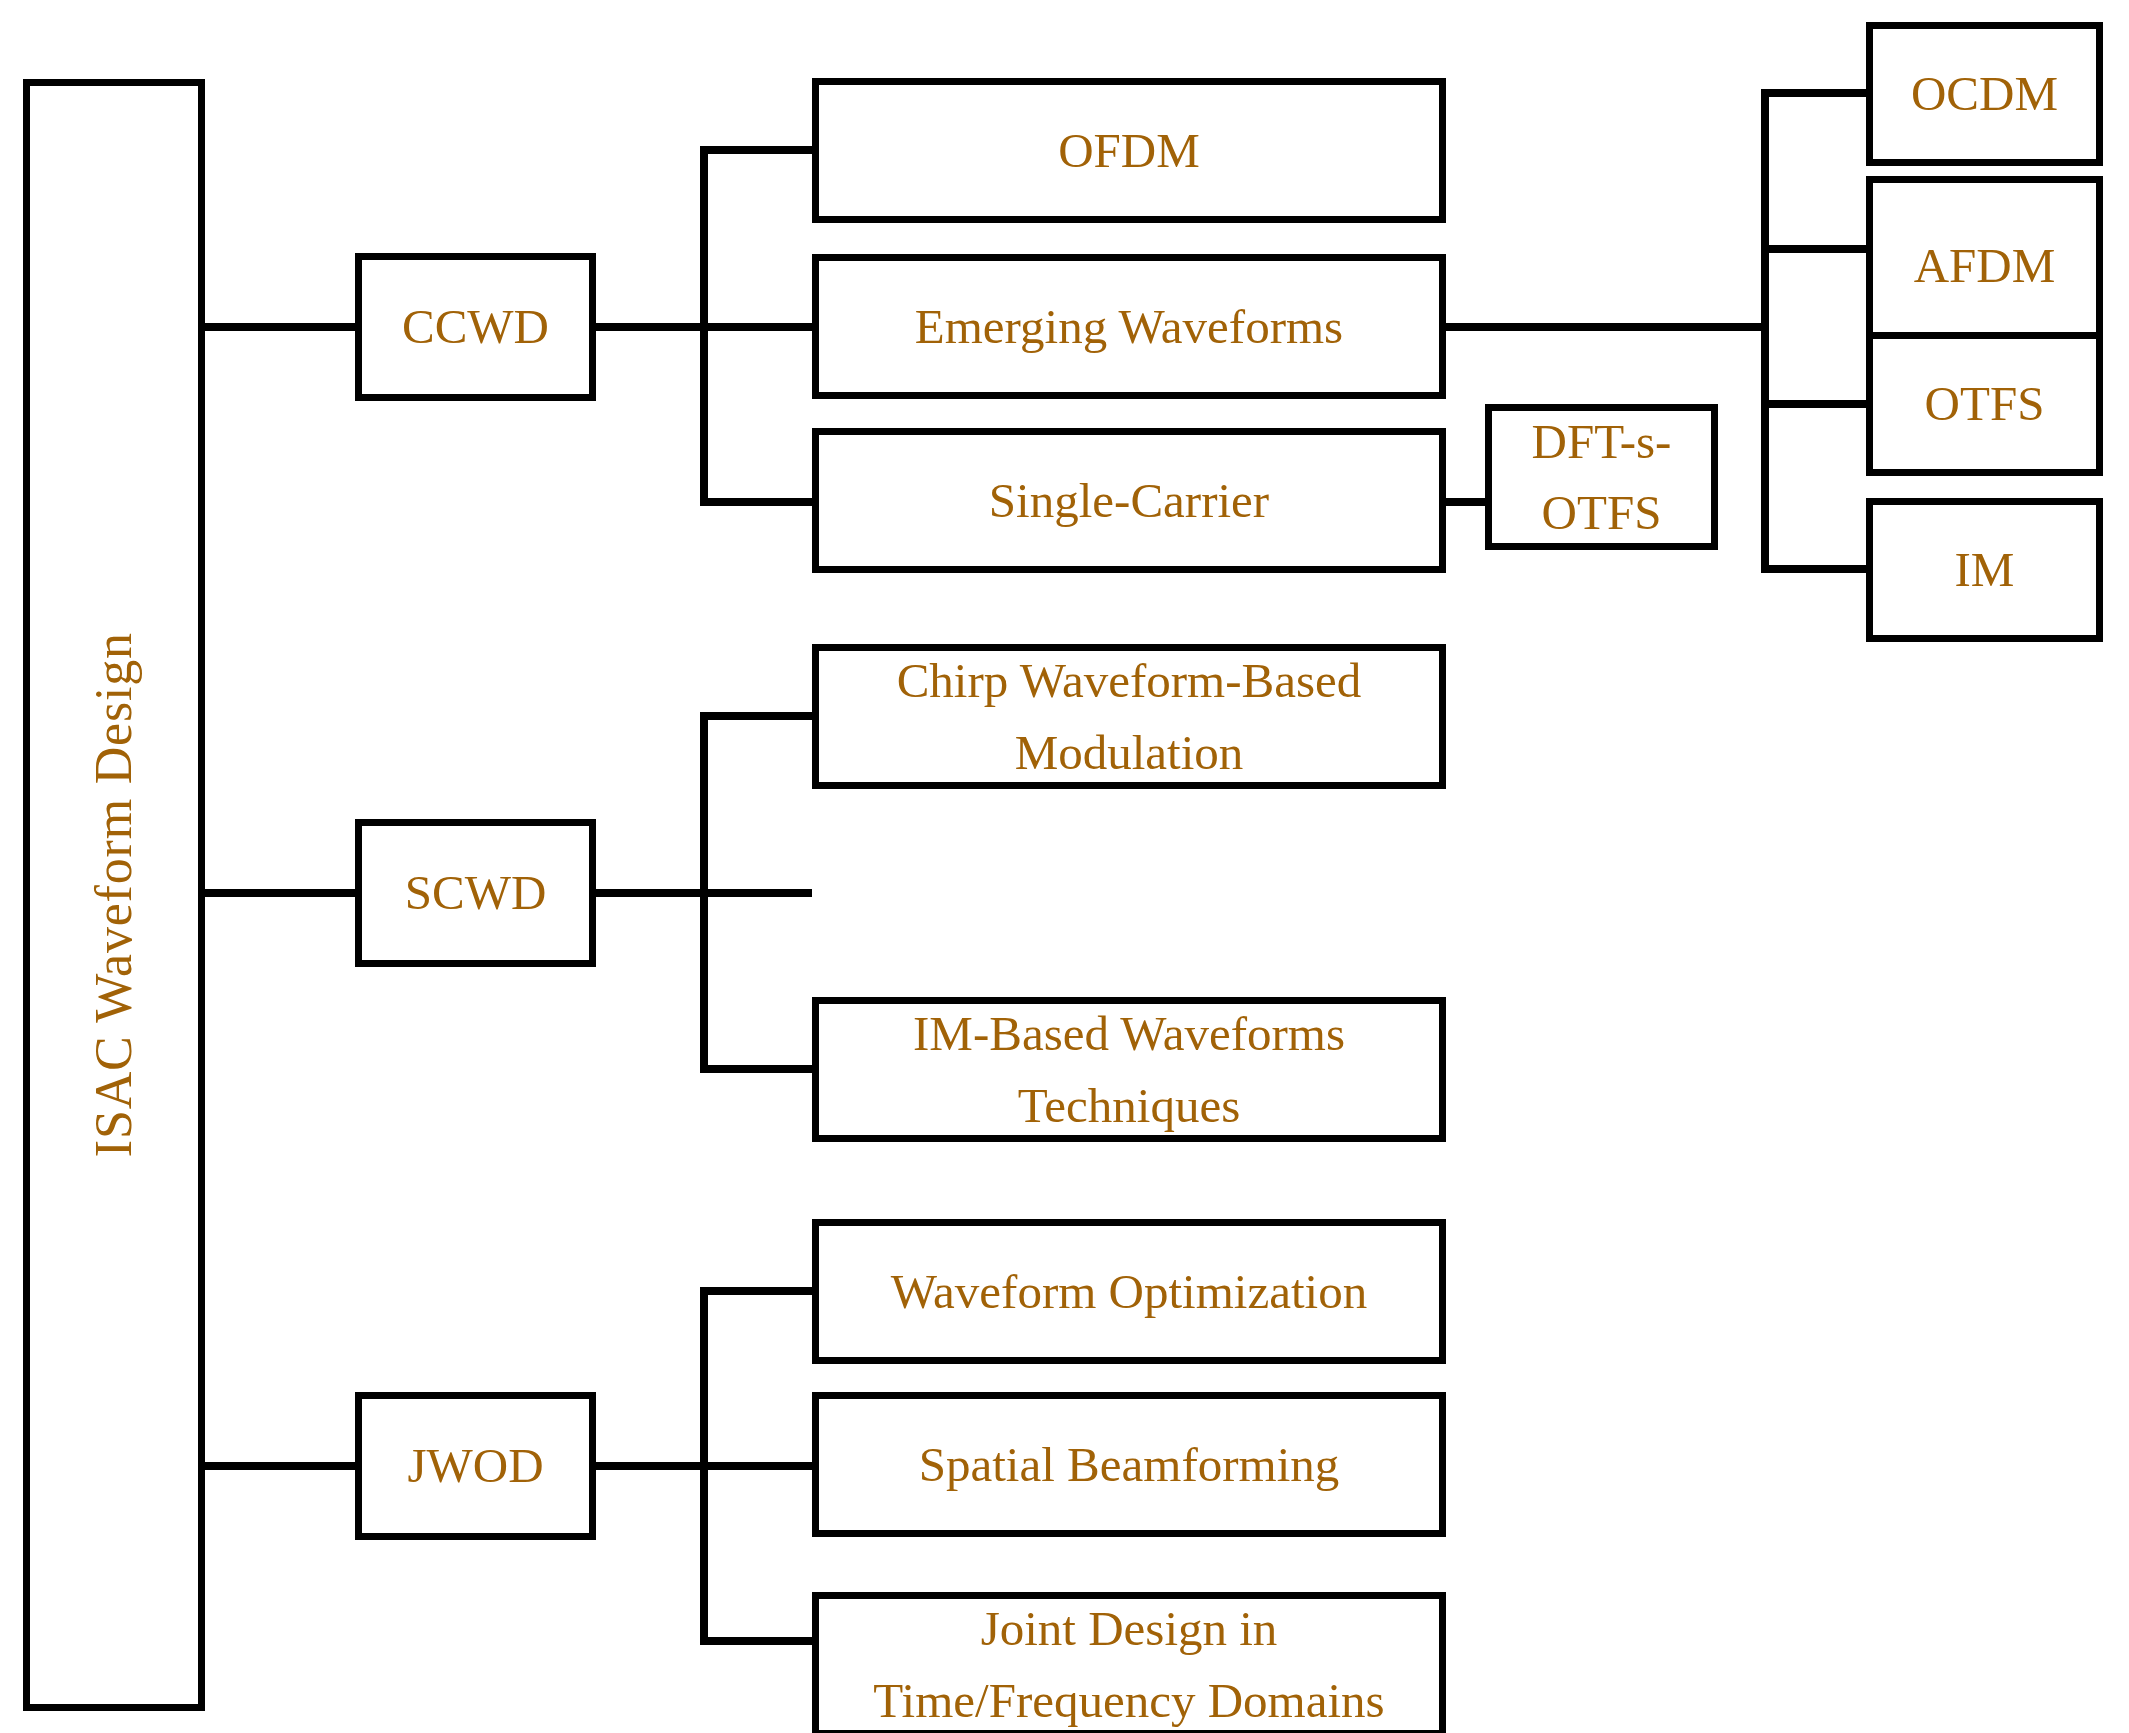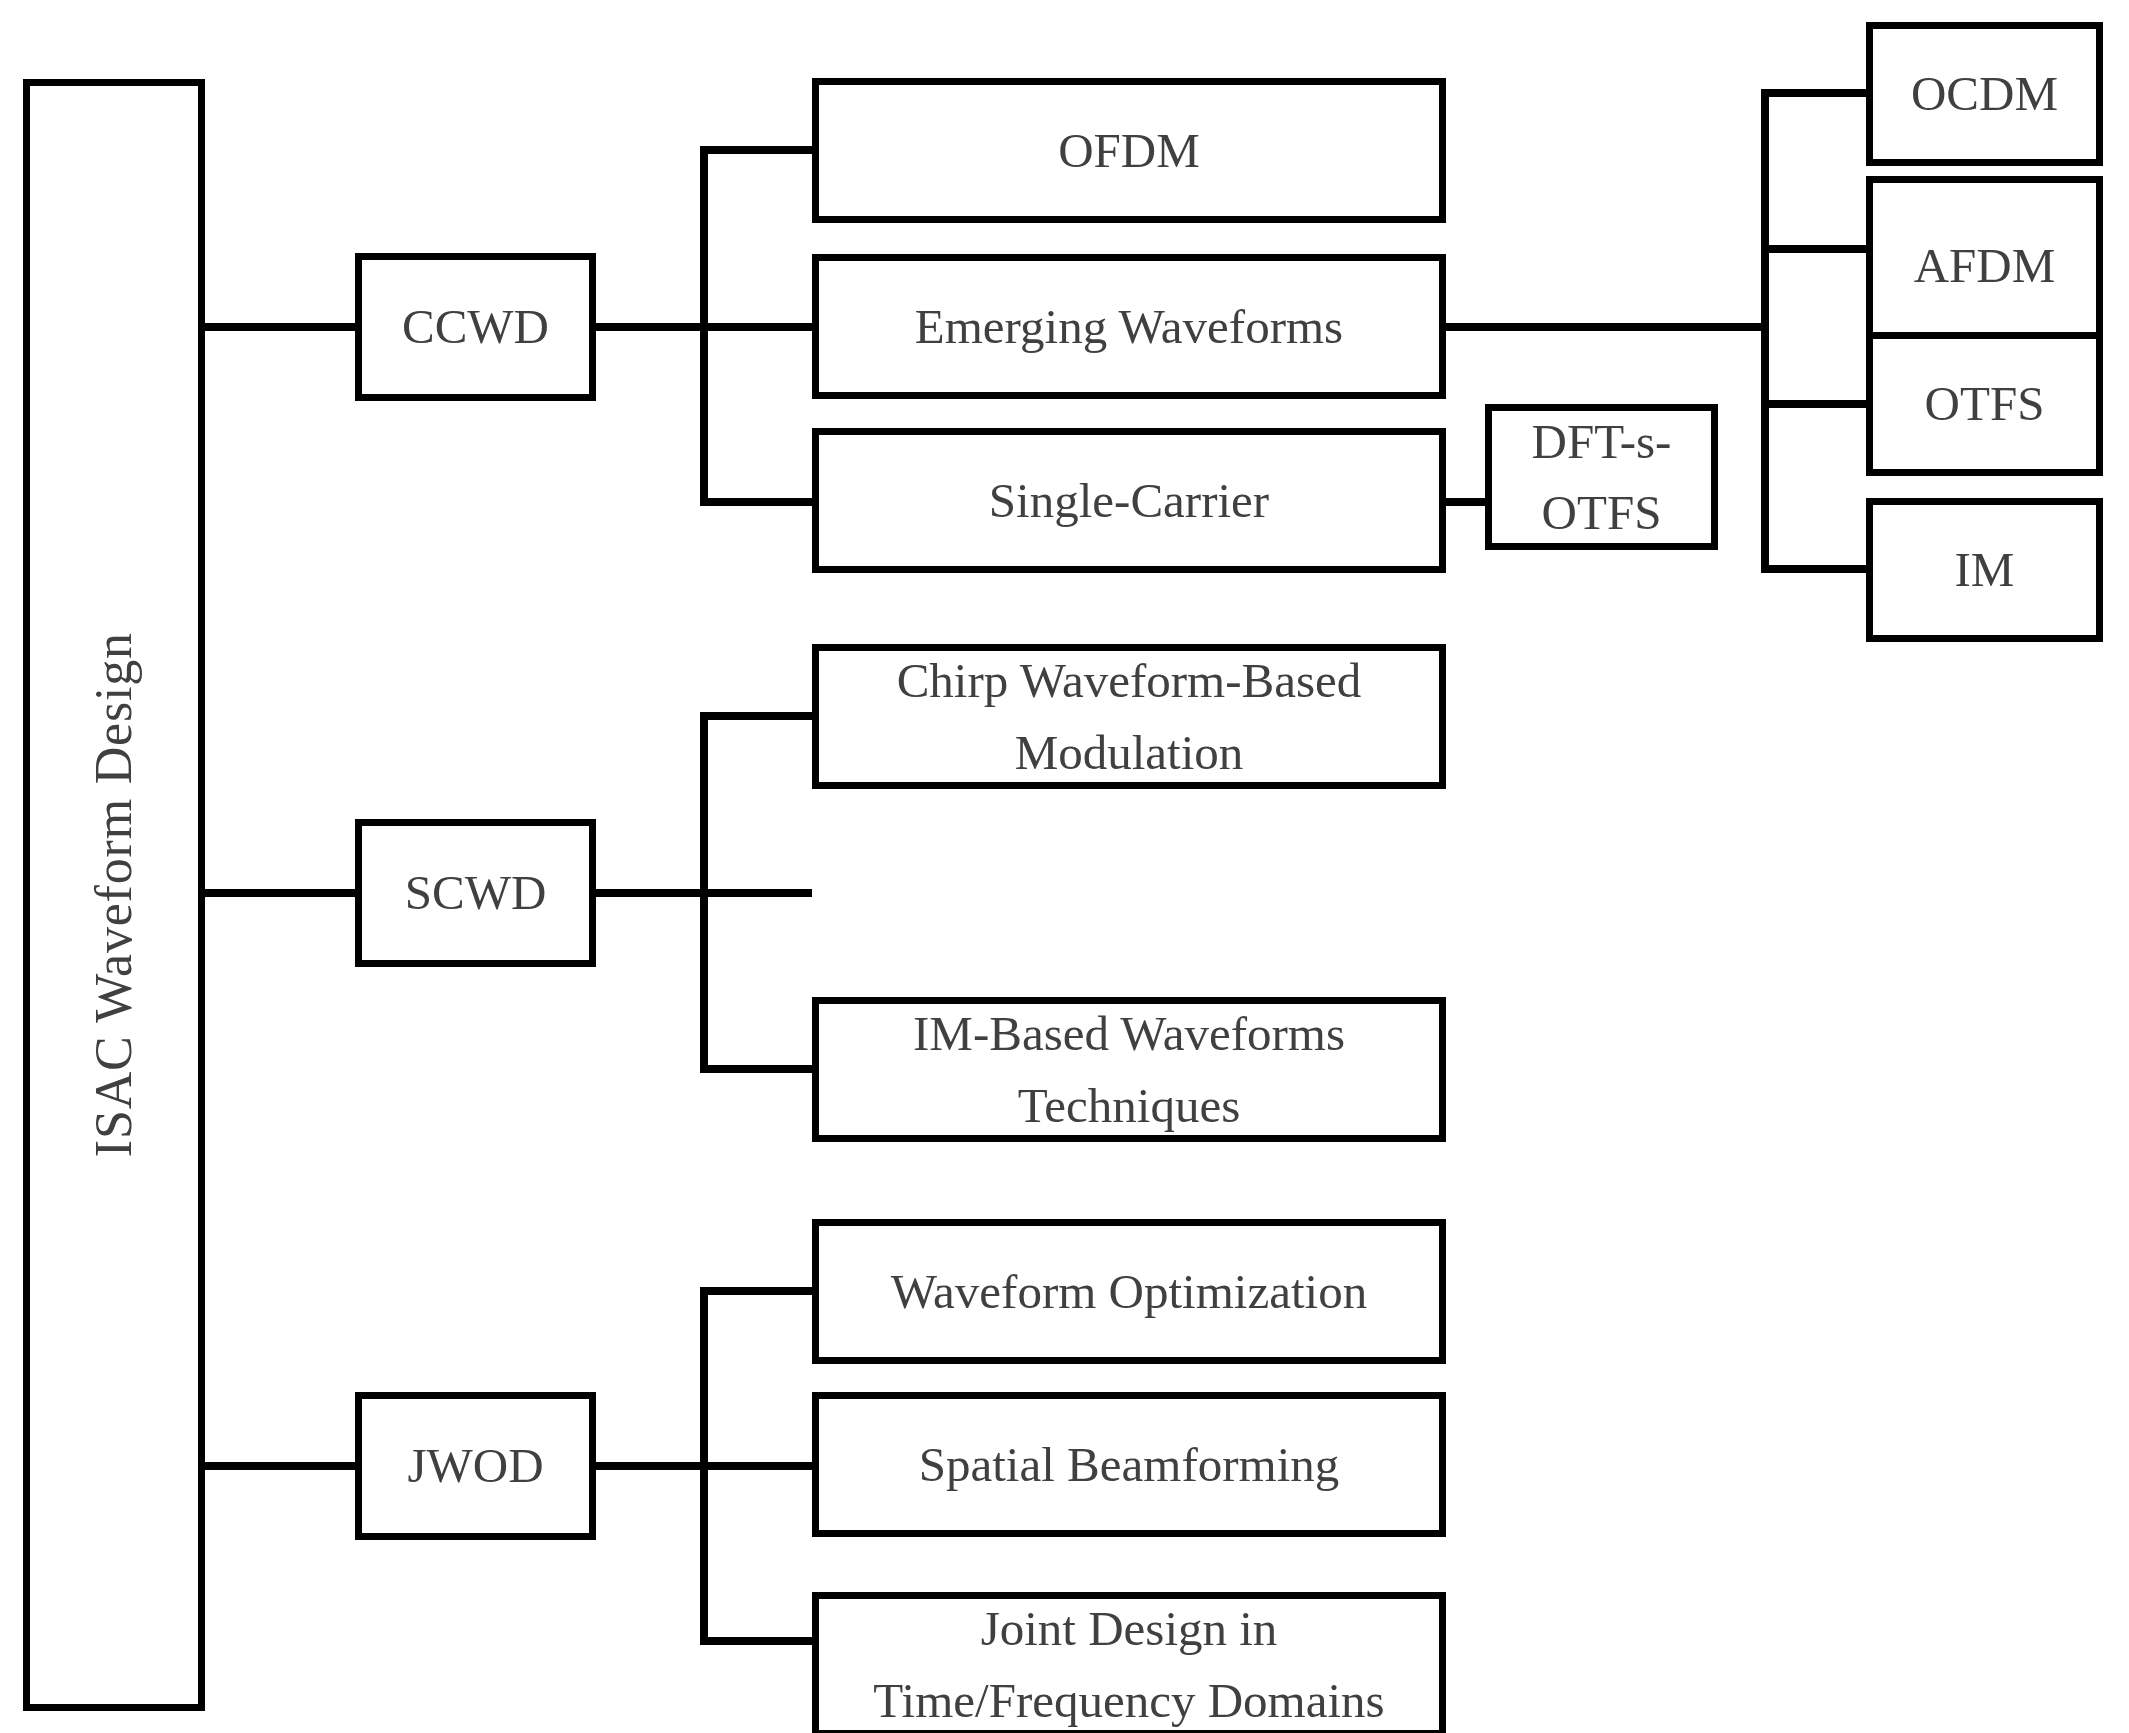--- a/index.html
+++ b/index.html
@@ -15,21 +15,21 @@
     position: absolute;
     box-sizing: border-box;
     border: 7.8px solid #000000;
     background: #ffffff;
     display: flex;
     align-items: center;
     justify-content: center;
     text-align: center;
     font-size: 49px;
     line-height: 1.45;
-    color: #404040;
+    color: #a16207;
   }
   .node .lbl { display: block; }
   .vtext {
     transform: rotate(-90deg);
     white-space: nowrap;
     font-size: 52px;
     letter-spacing: 0.8px;
   }
   .h-line, .v-line {
     position: absolute;

